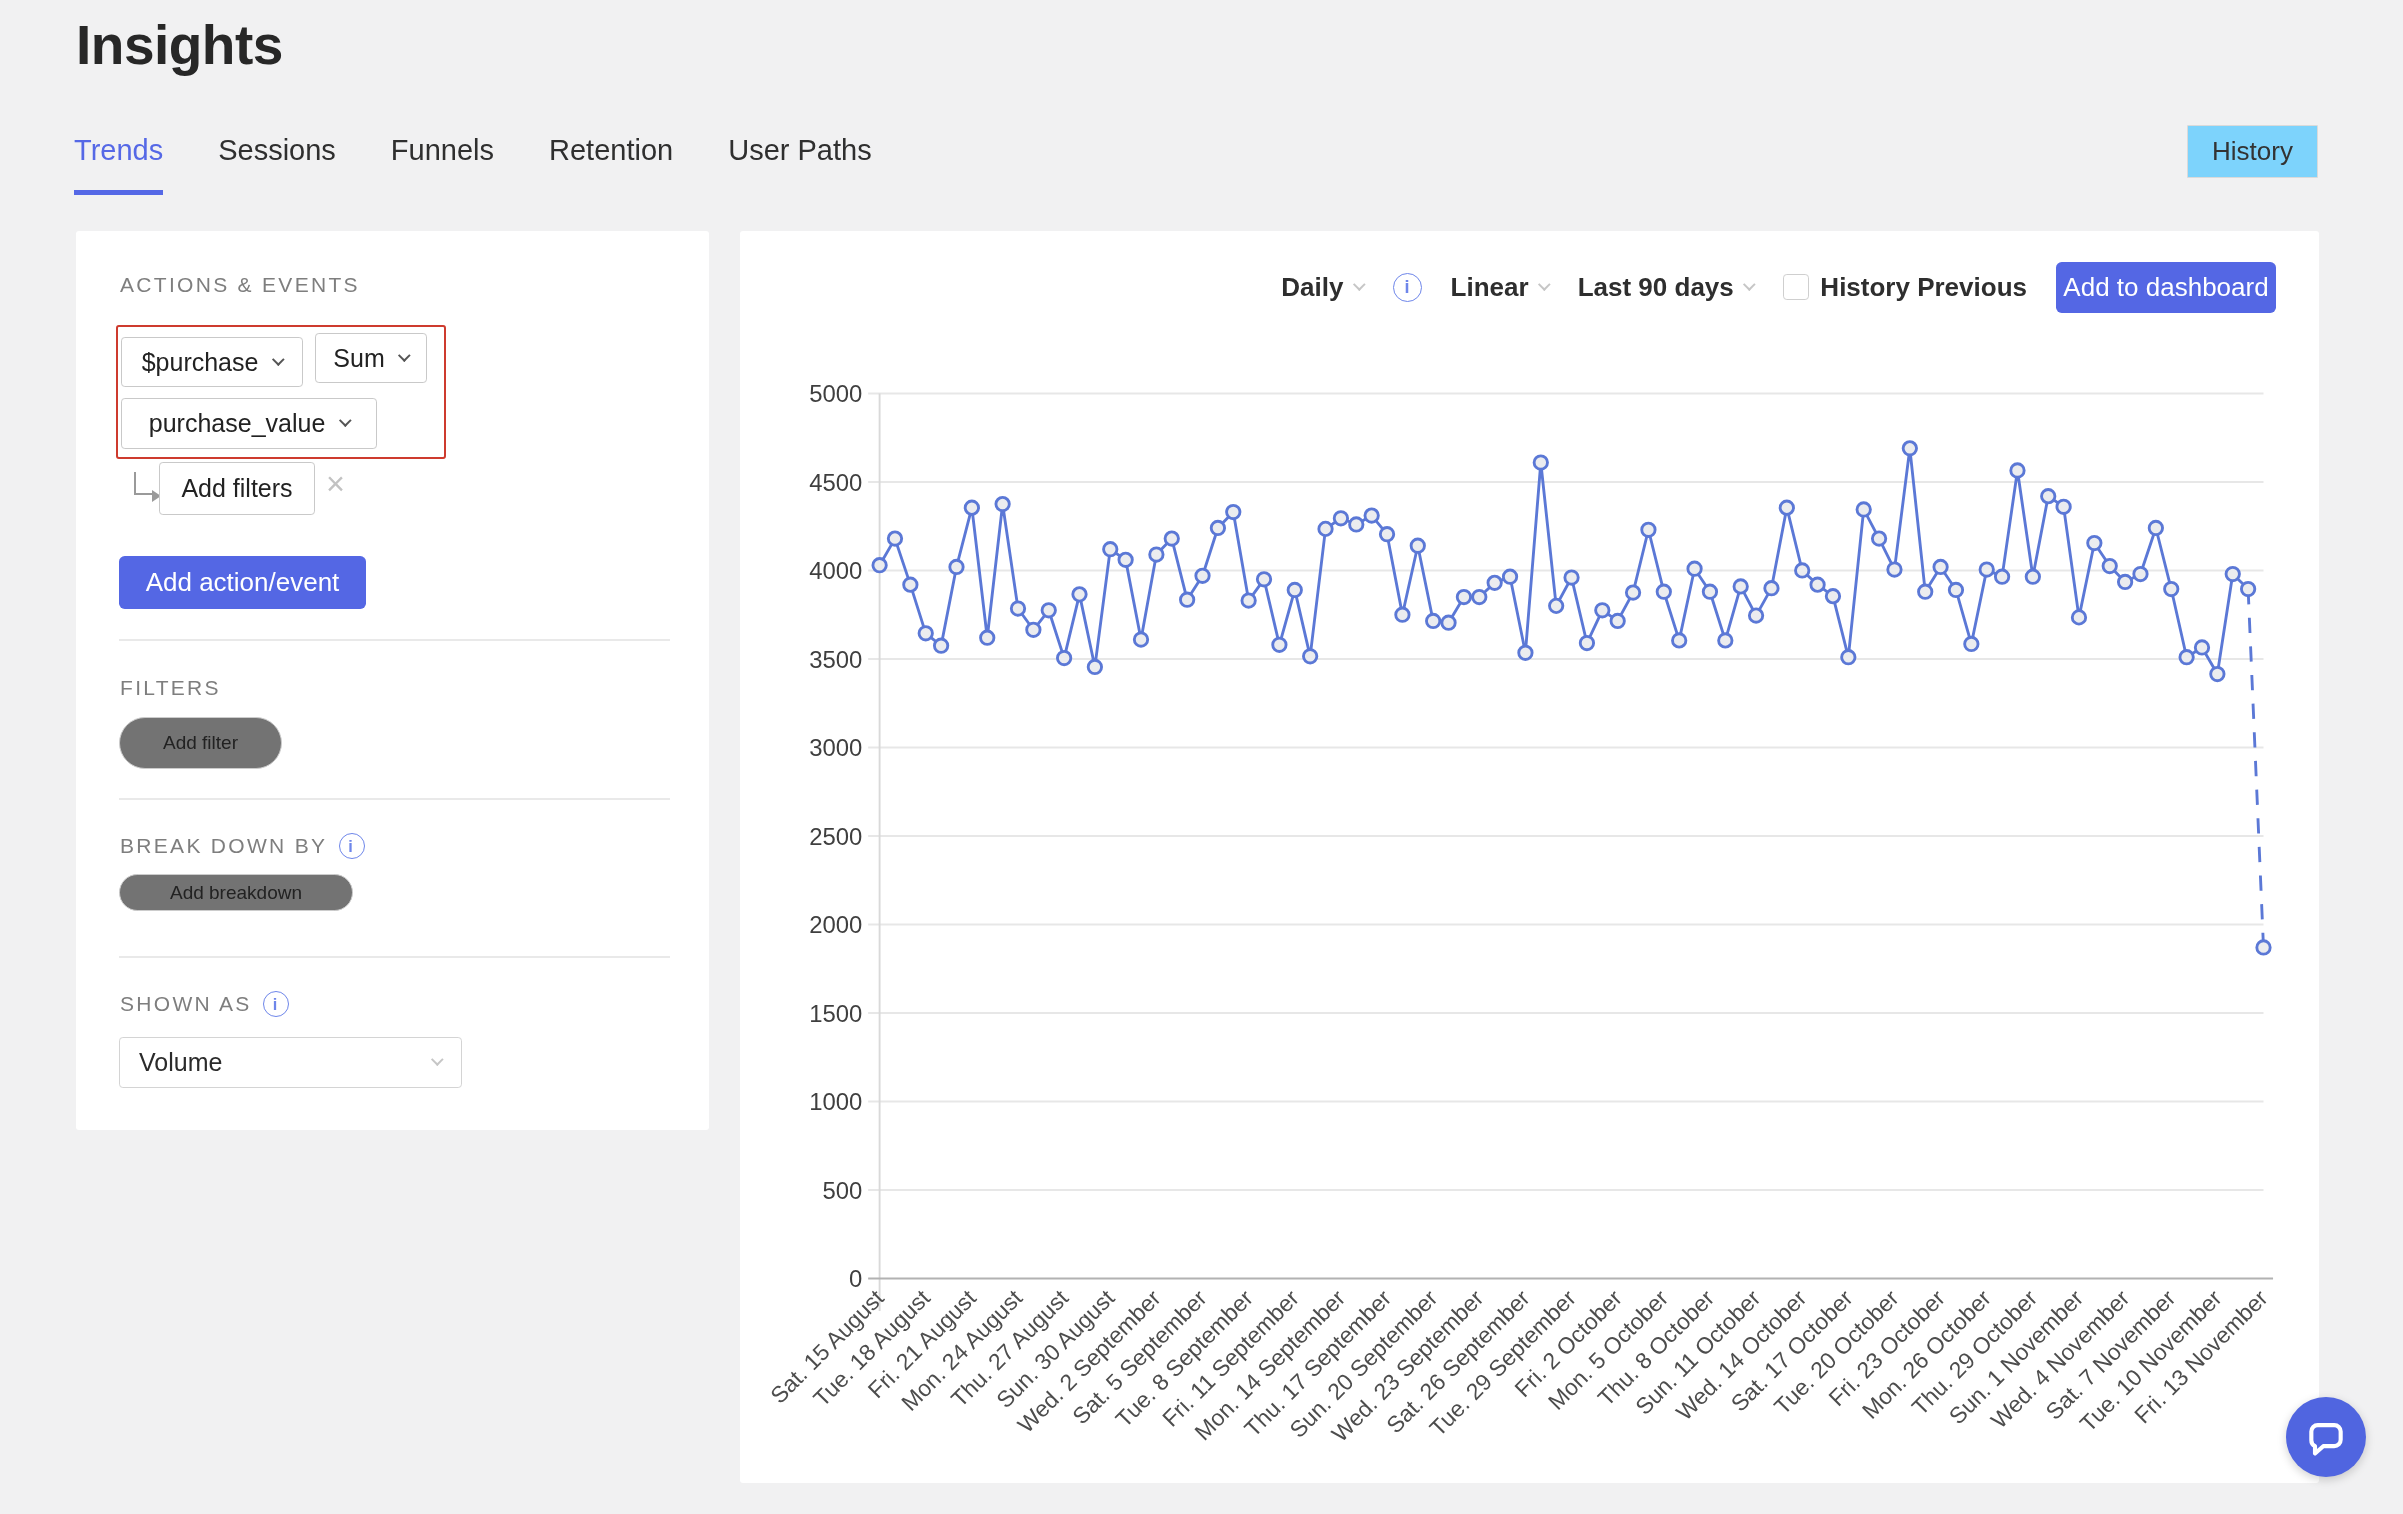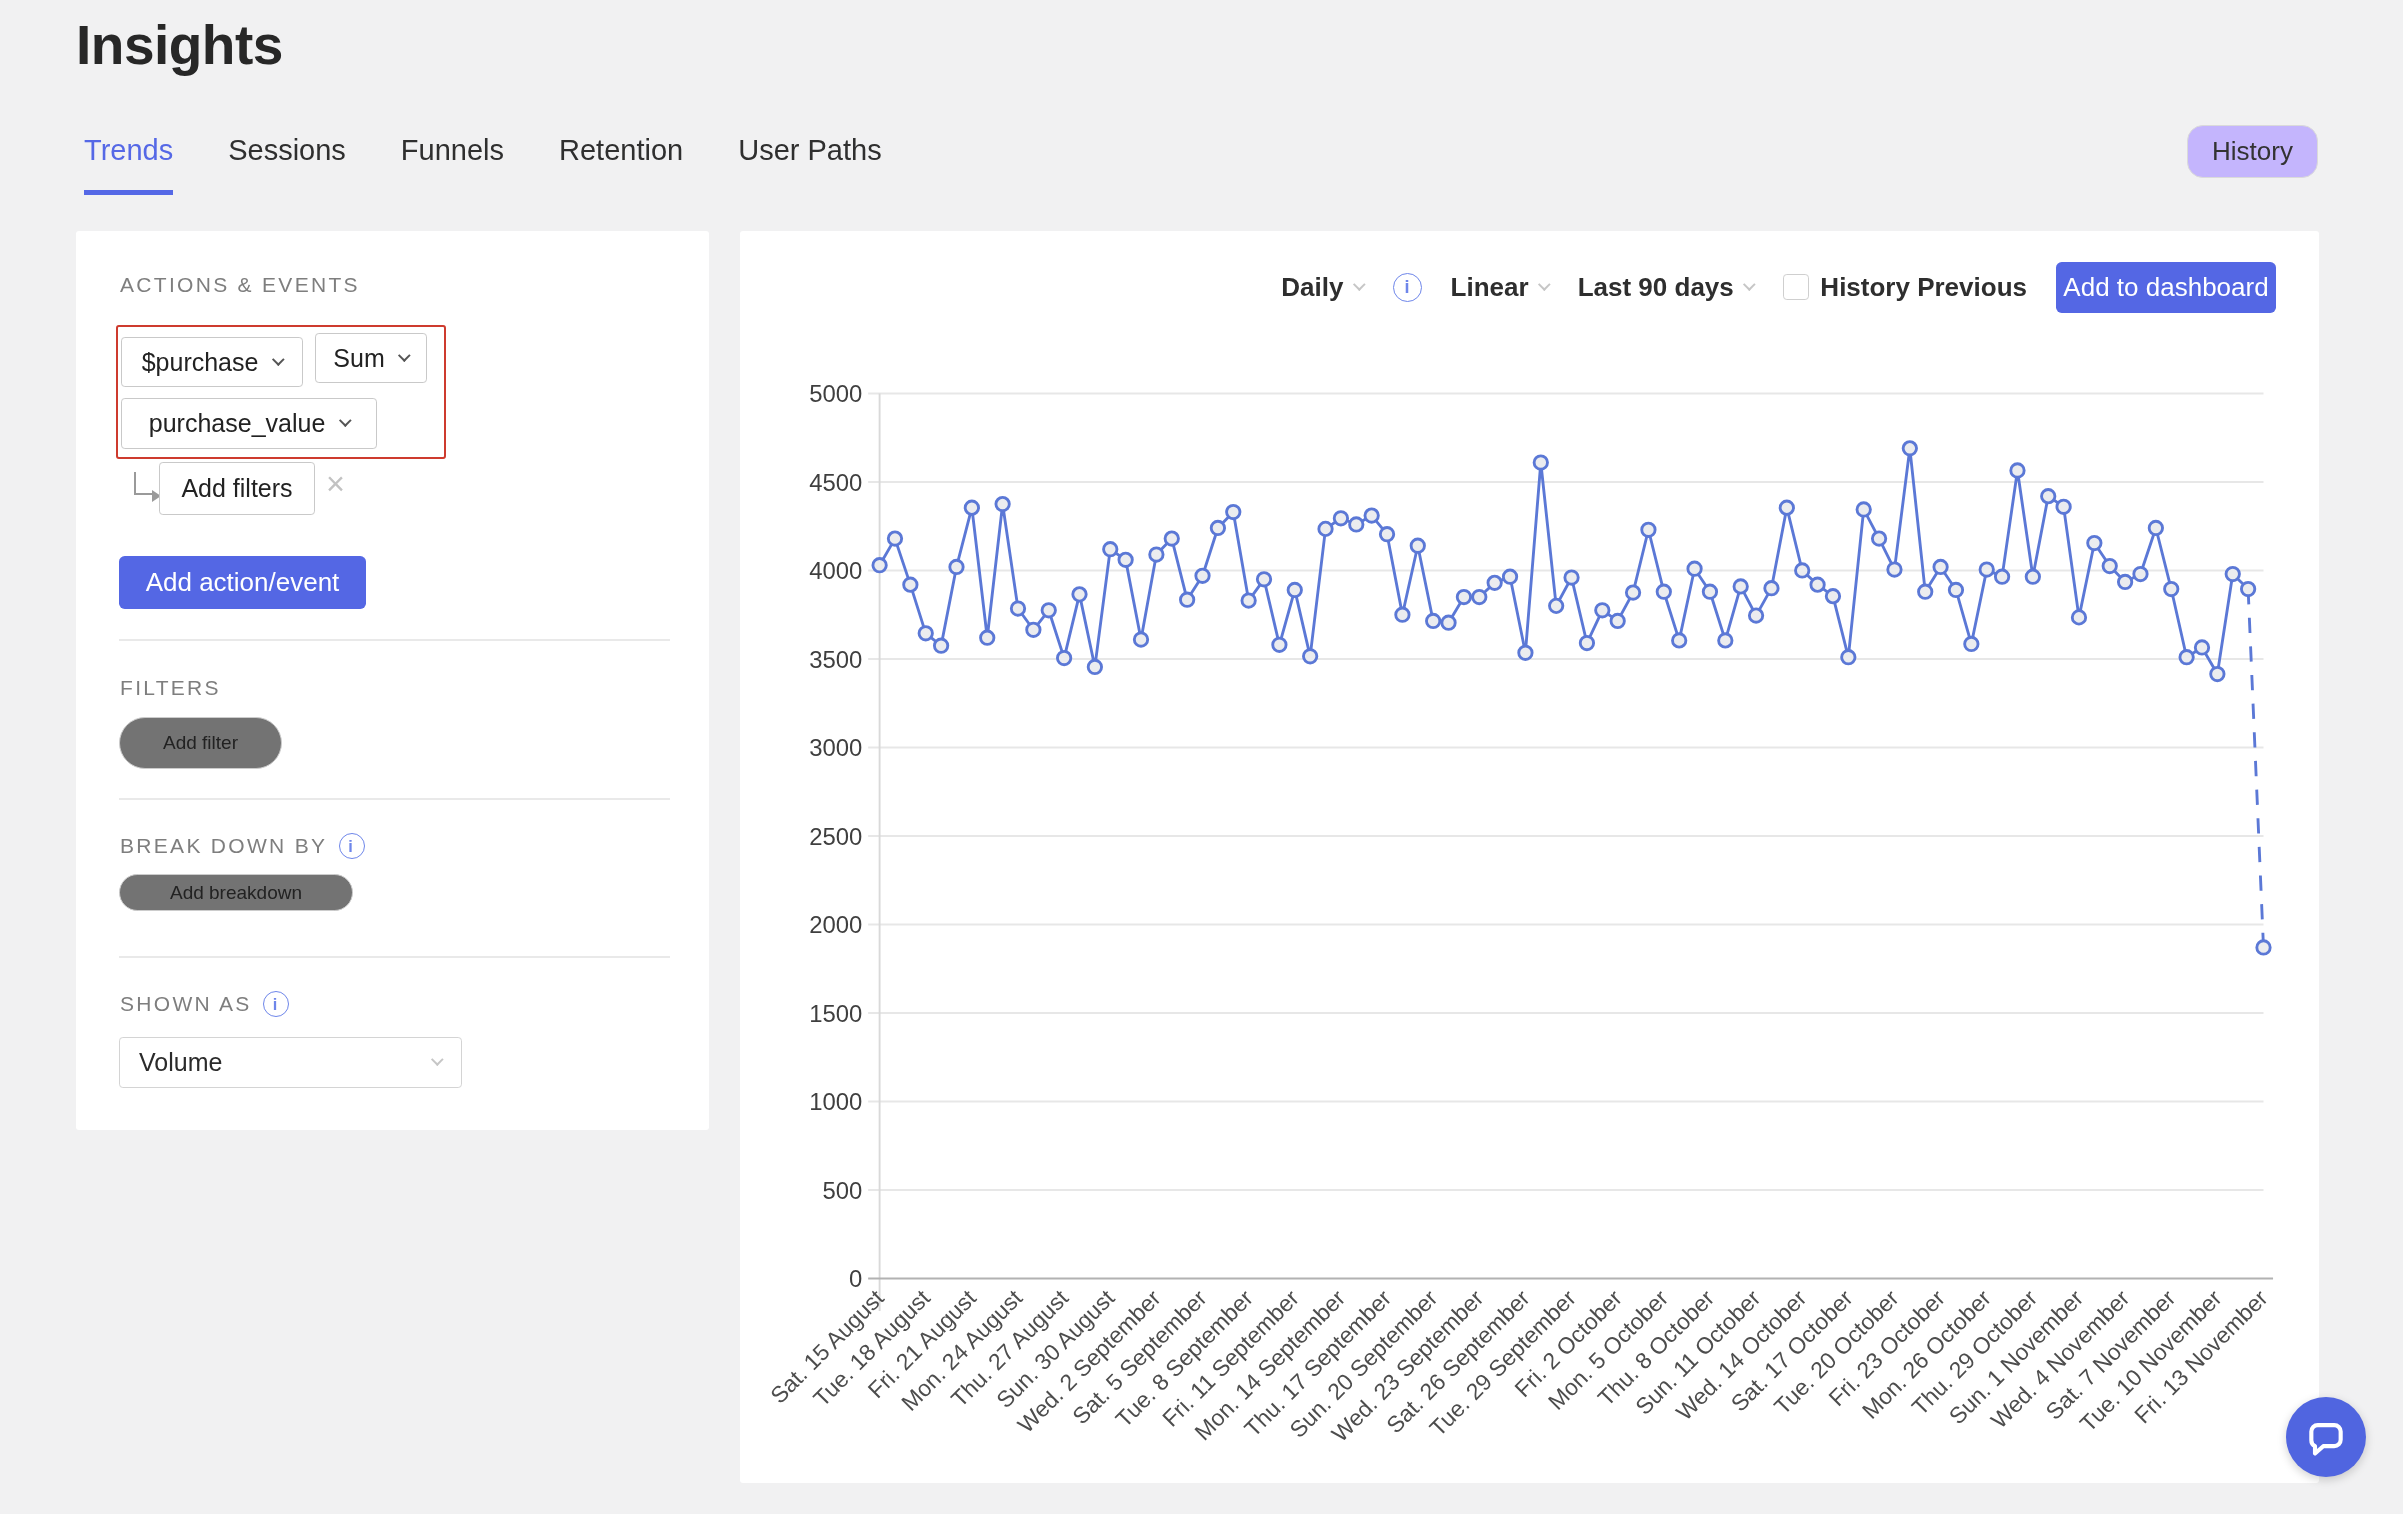--- a/index.html
+++ b/index.html
@@ -5,25 +5,25 @@
   * { margin:0; padding:0; box-sizing:border-box; }
   html,body { width:2403px; height:1514px; }
   body { font-family:"Liberation Sans","DejaVu Sans",sans-serif; background:#f1f1f2; }
   #app { position:relative; width:2403px; height:1514px; overflow:hidden;
          --accent:#5568e6; --accent-btn:#5467e4; --highlight:#ce3b2e; --line:#5b78d6; }
 
   .abs { position:absolute; }
 
   
   .page-title { left:76px; top:13.4px; font-size:55px; font-weight:700; color:#272727; letter-spacing:-0.5px;text-align:center; }
-  .tabs { left:84px; top:134px; display:flex; gap:55px;align-items:flex-end; }
+  .tabs { left:74px; top:134px; display:flex; gap:55px;align-items:flex-end; }
   .tab { font-size:29px; font-weight:500; color:#2f2f2f; padding-bottom:23px; border-bottom:5.7px solid transparent; cursor:pointer; }
   .tab.active { color:var(--accent); border-bottom-color:var(--accent); }
-  .history-btn { left:2187px; top:125px; width:131px; height:53px; background:#c4b5fd; border:1.9px solid #dadada;
-                 border-radius:16px; font-size:26px; color:#333; display:flex; align-items:center; justify-content:center; }
+  .history-btn { left:2187px; top:125px; width:131px; height:53px; background:#7dd3fc; border:1.9px solid #dadada;
+                 border-radius:1px; font-size:26px; color:#333; display:flex; align-items:center; justify-content:center; }
 
   
   .card { background:#fff; border-radius:3px; }
   .card-left { left:76px; top:231px; width:633px; height:899px; }
   .card-chart { left:740px; top:231px; width:1579px; height:1252px;padding-left:25px; }
 
   
   .section-title { font-size:21px; letter-spacing:2.3px; color:#7e7e7e; font-weight:500; display:flex; align-items:center; gap:11.5px; }
   .info-icon { width:26px; height:26px; border:1.9px solid #6e86ea; border-radius:50%; color:#6e86ea;
                font-size:16.3px; font-weight:600; display:inline-flex; align-items:center; justify-content:center; font-style:normal; }

